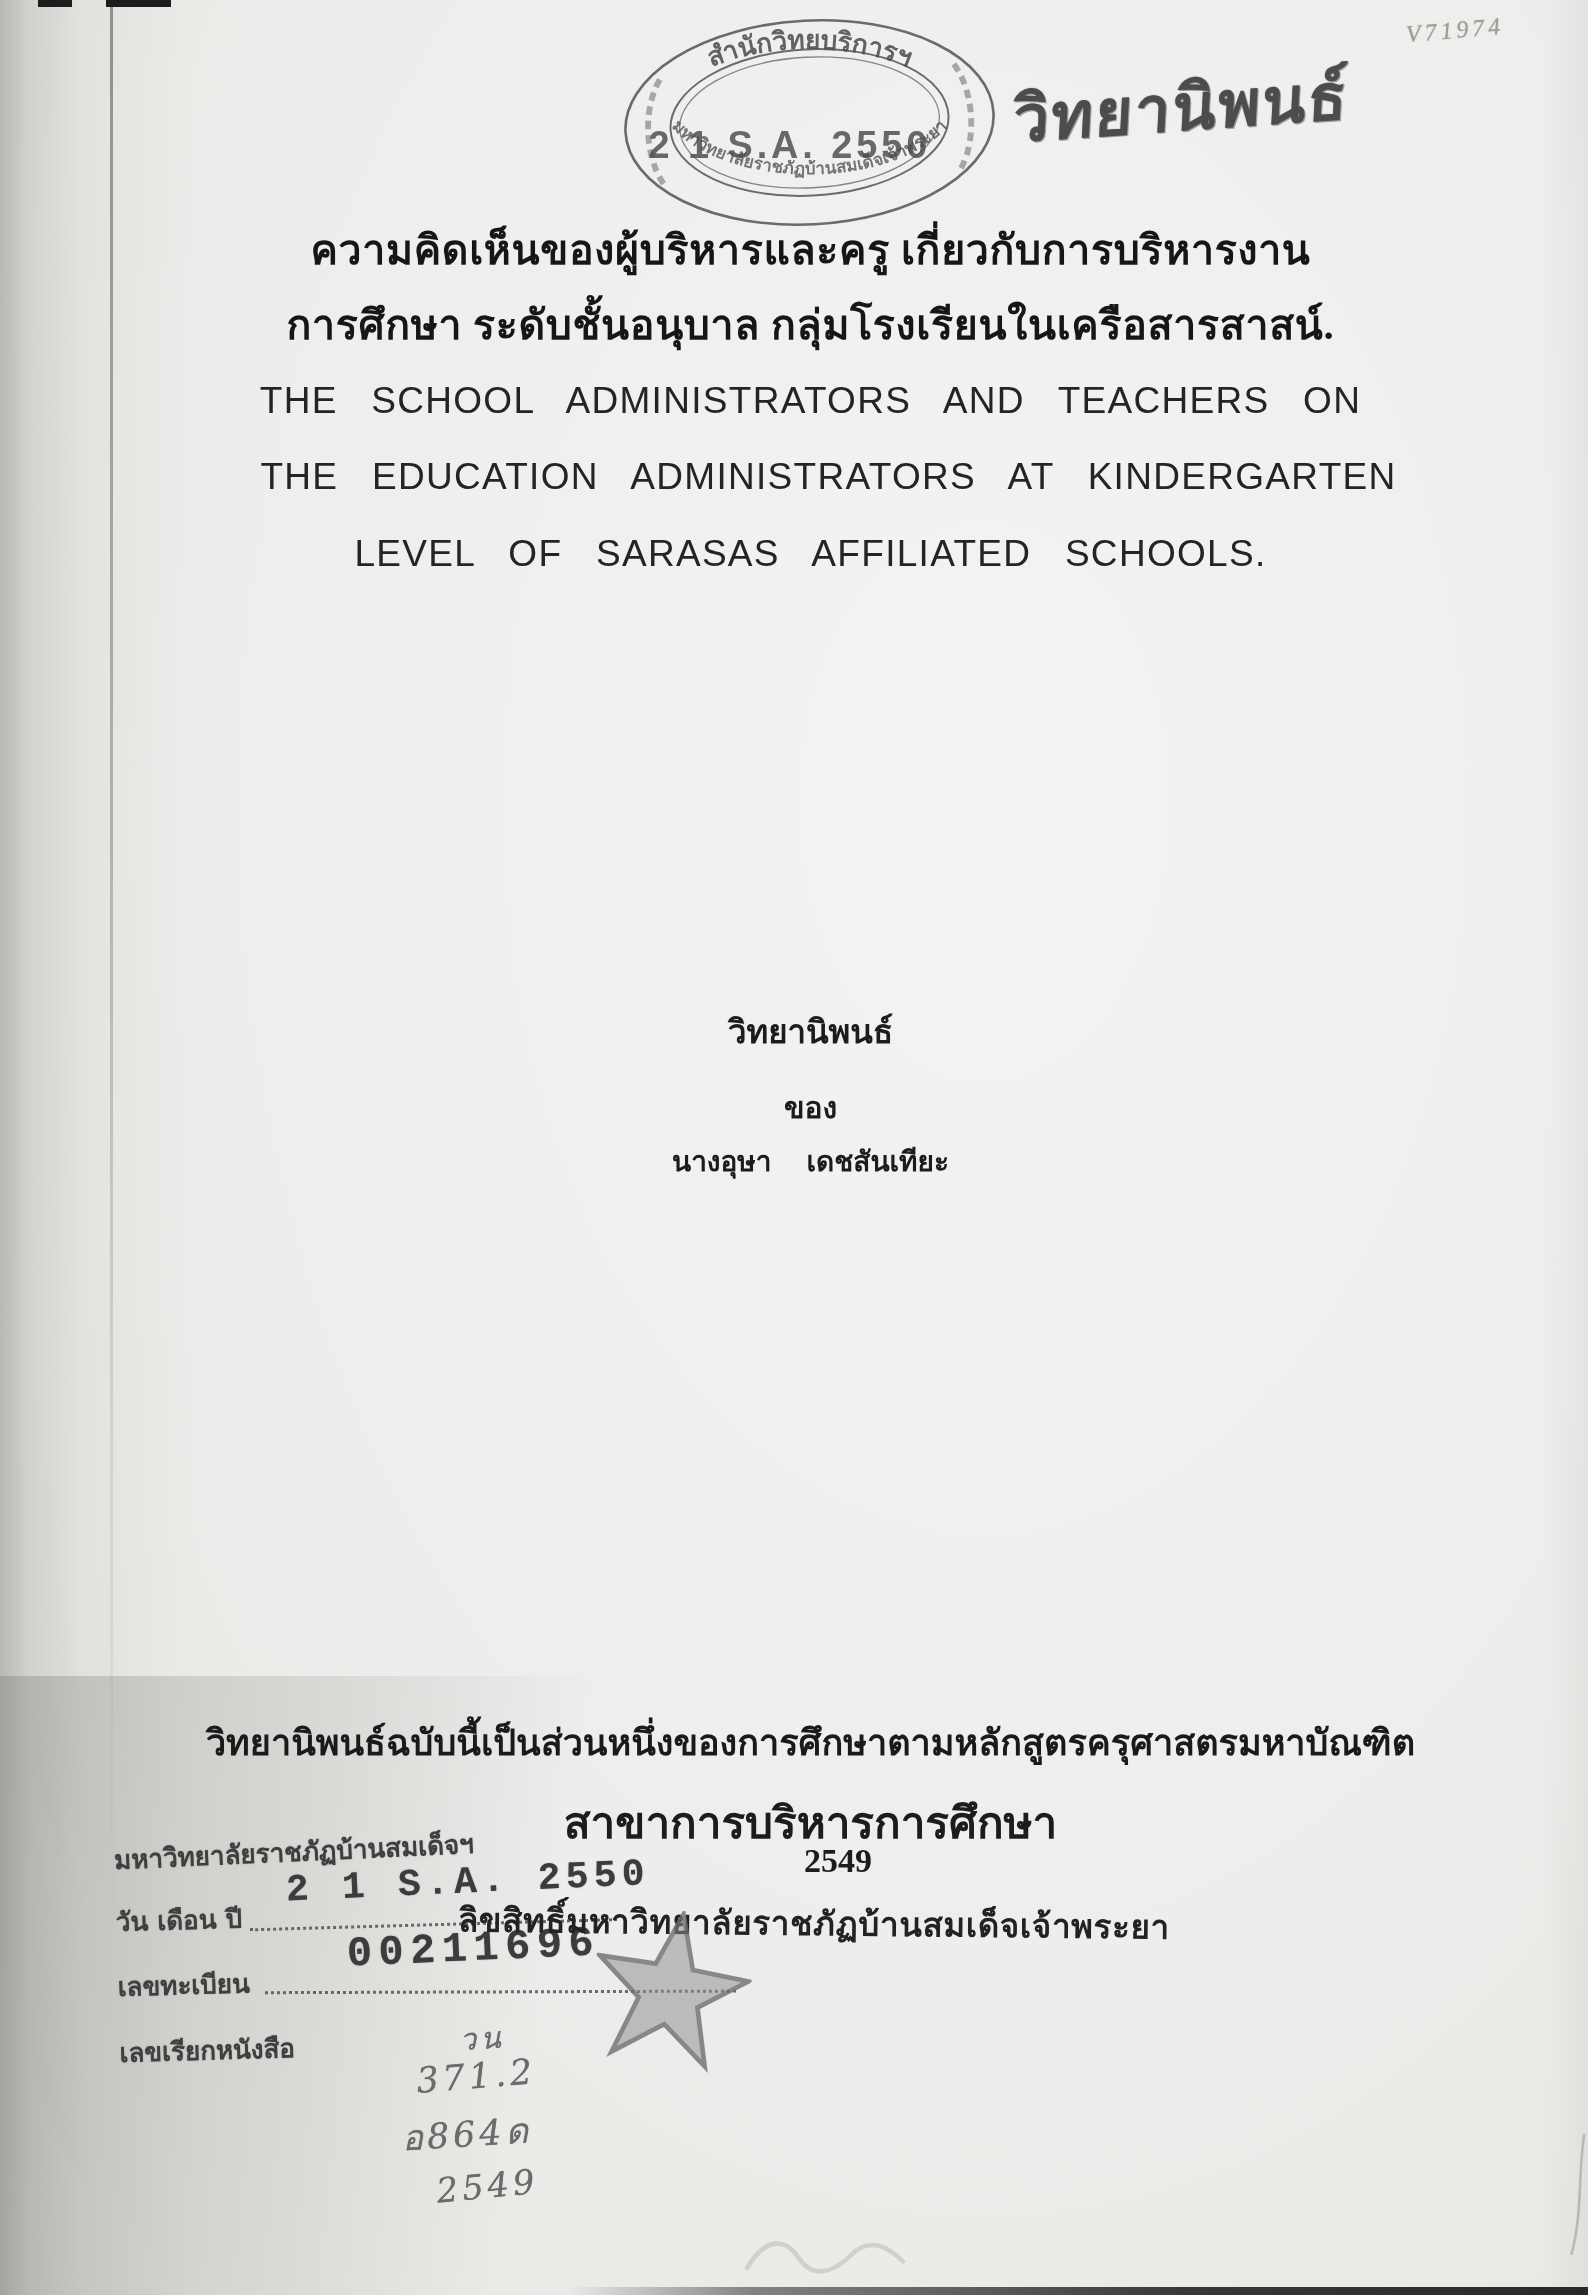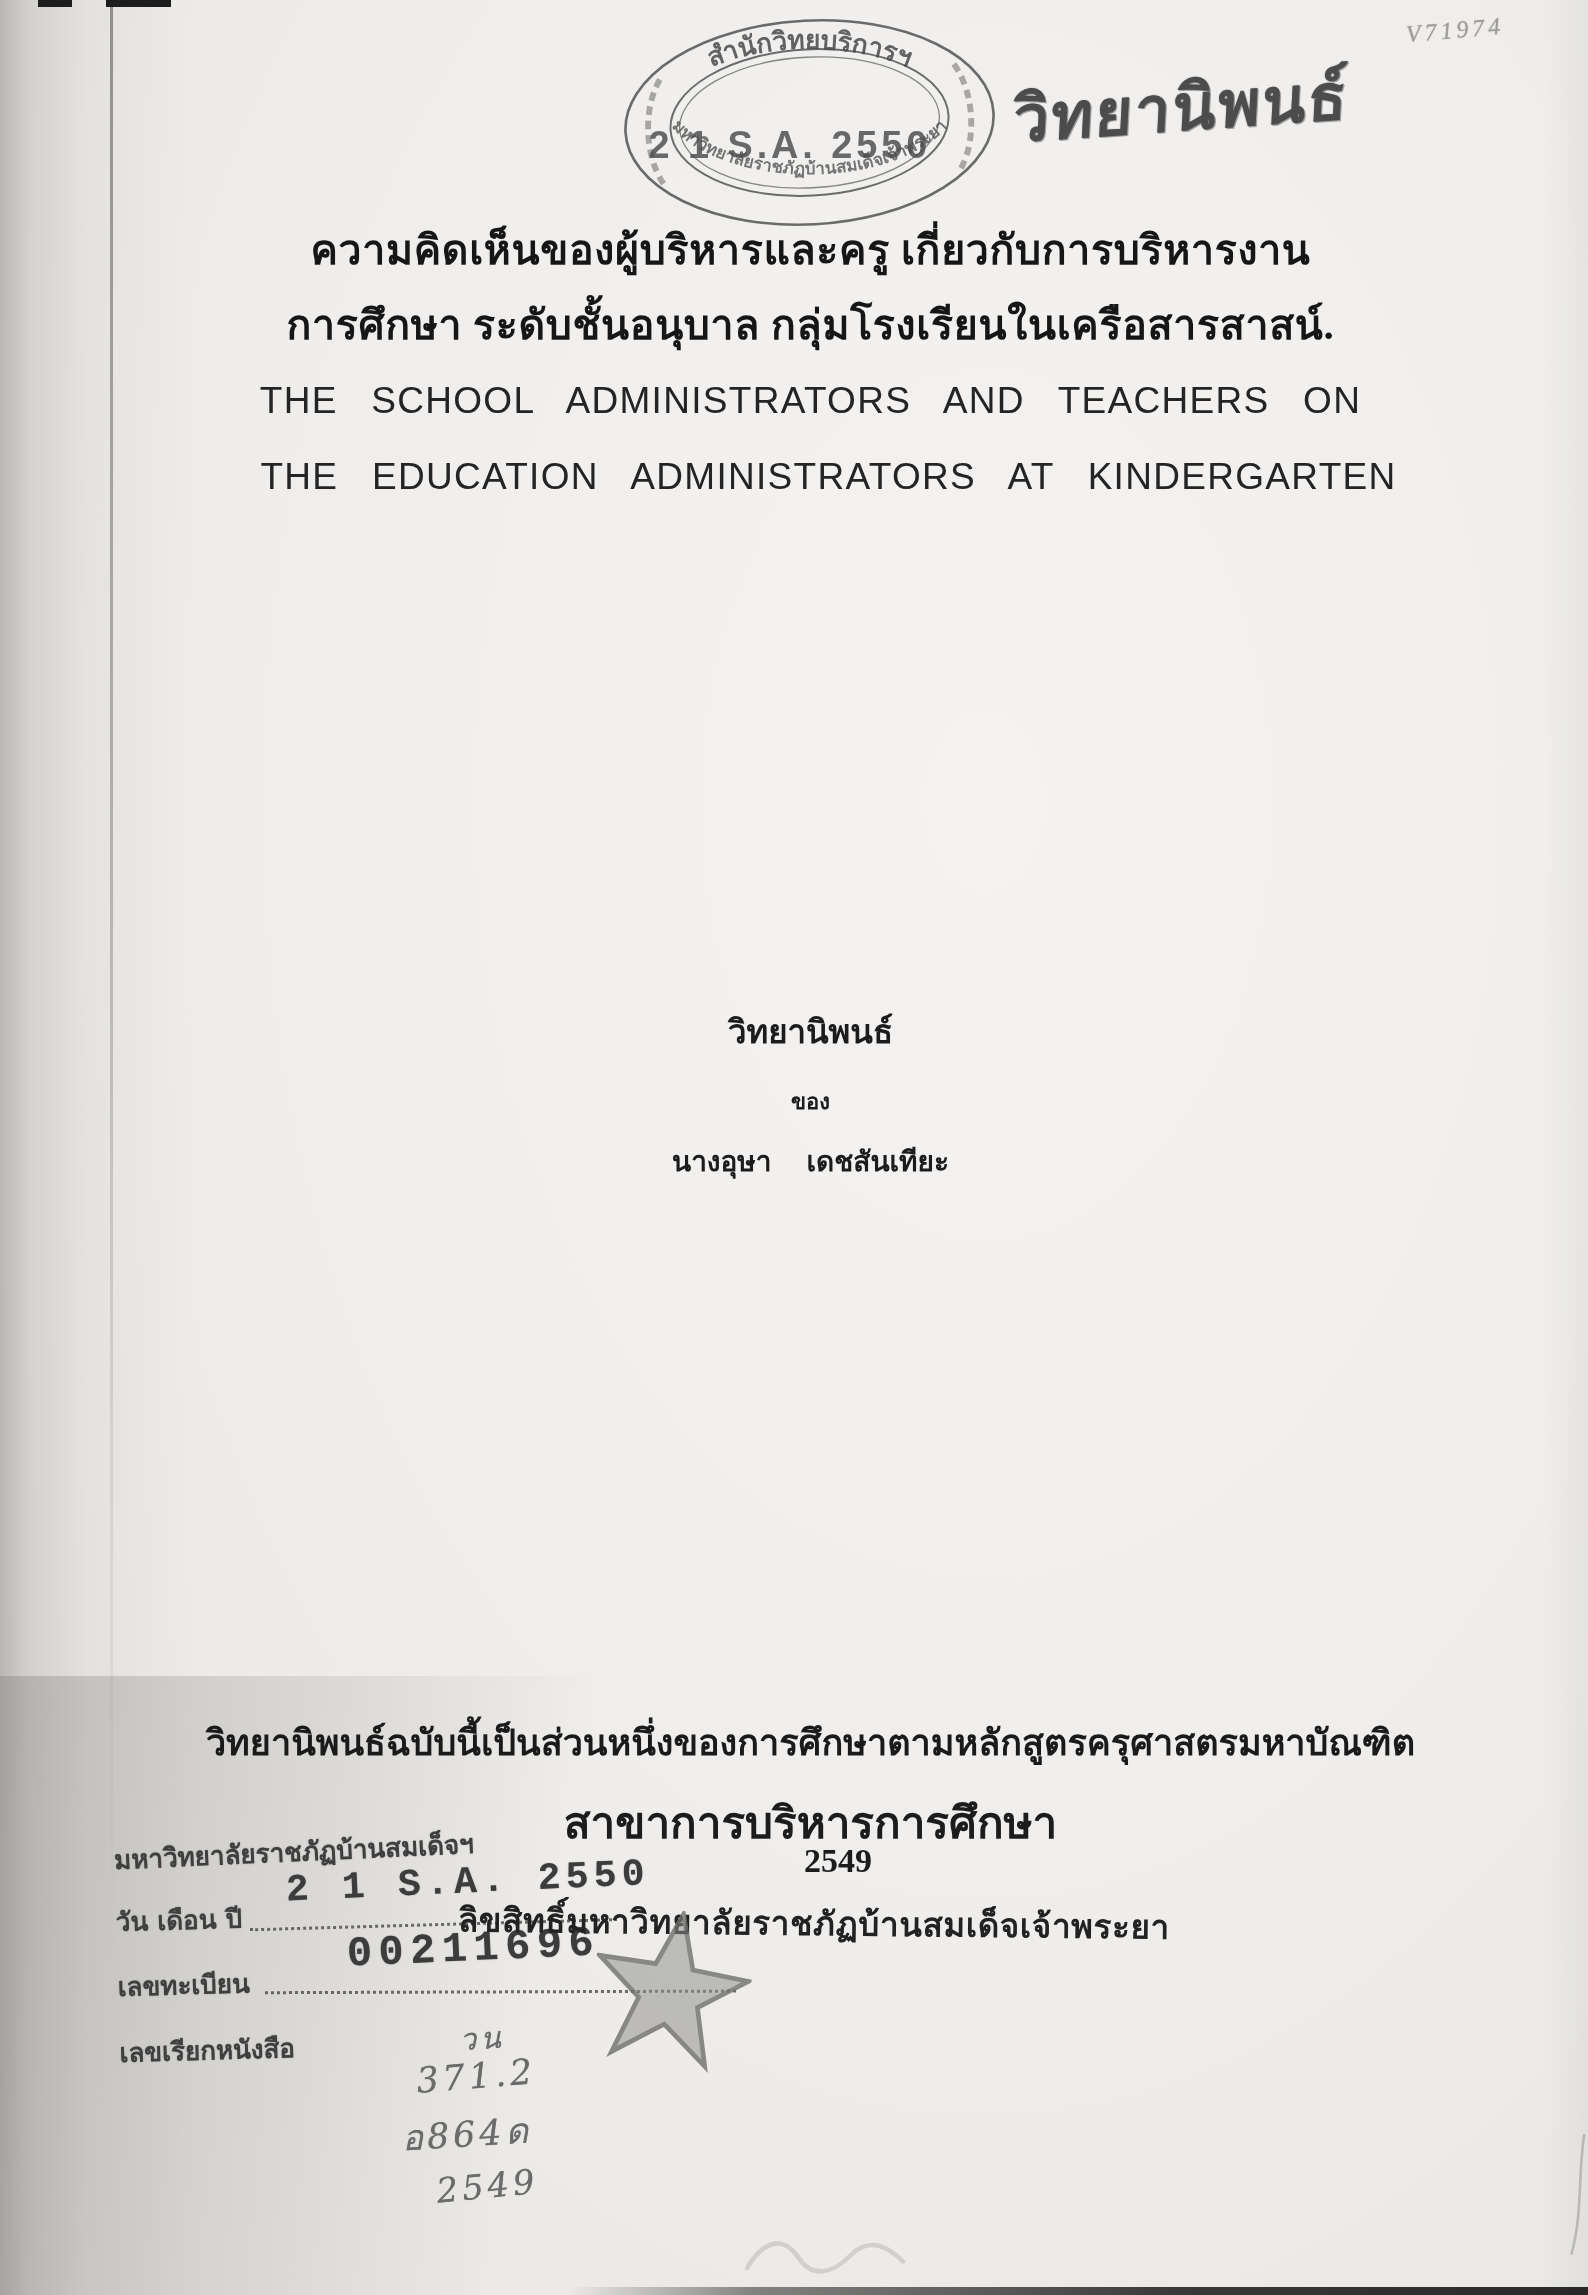--- a/index.html
+++ b/index.html
@@ -31,21 +31,21 @@
     transform:rotate(-4deg) skewX(-7deg);letter-spacing:2px;
     font-family:"DejaVu Serif",serif;text-shadow:1.3px 1.3px 0 rgba(76,76,76,.45), 0 0 1.3px rgba(76,76,76,.6);}
   
   .thai-title{font-size:41px;font-weight:700;letter-spacing:0.7px;color:#161616;}
   .t1{top:217px;} .t2{top:292px;}
   .eng-title{font-size:37px;font-family:"Liberation Sans",sans-serif;color:#242424;
     letter-spacing:1.3px;word-spacing:22px;}
   .e1{top:380px;} .e2{top:456px;margin-left:36px;} .e3{top:533px;}
   
   .by1{top:1005px;font-size:33px;font-weight:600;}
-  .by2{top:1084px;font-size:22px;font-weight:600;text-align:center;}
+  .by2{top:1084px;font-size:30px;font-weight:600;text-align:center;}
   .by3{top:1139px;font-size:28px;font-weight:600;white-space:pre;}
   
   .stmt{top:1714px;font-size:36px;font-weight:700;color:#1a1a1a;}
   .prog{top:1787px;font-size:44px;font-weight:700;}
   .year{top:1842px;font-size:34px;font-weight:600;transform:translateX(27.5px);}
   .copyright{left:458px;top:1897px;font-size:33px;font-weight:700;color:#222;
     transform:rotate(.6deg);letter-spacing:0.7px;z-index:4;}
   
   .acc{left:119px;top:1826px;width:720px;height:406px;transform:rotate(-1.6deg);z-index:3;}
   .acc .lbl{font-family:"DejaVu Serif",serif;color:#3f3f3f;font-size:26px;font-weight:700;
@@ -92,20 +92,21 @@
     <text x="258" y="218" font-size="58" letter-spacing="6" text-anchor="middle" font-weight="700" font-family="Liberation Sans, sans-serif" fill="#474747" opacity=".8">2 1 S.A. 2550</text>
   </svg>
 
   <div class="abs thesis-stamp">วิทยานิพนธ์</div>
 
   <div class="abs center thai-title t1">ความคิดเห็นของผู้บริหารและครู เกี่ยวกับการบริหารงาน</div>
   <div class="abs center eng-title e1">THE  SCHOOL  ADMINISTRATORS  AND  TEACHERS  ON</div>
 
   <div class="abs center thai-title t2">การศึกษา ระดับชั้นอนุบาล กลุ่มโรงเรียนในเครือสารสาสน์.</div>
   <div class="abs center eng-title e2">THE  EDUCATION  ADMINISTRATORS  AT  KINDERGARTEN</div>
+  <div class="abs center eng-title e3">LEVEL  OF  SARASAS  AFFILIATED  SCHOOLS.</div>
 
   <div class="abs center by1">วิทยานิพนธ์</div>
   <div class="abs center by2">ของ</div>
   <div class="abs center by3">นางอุษา     เดชสันเทียะ</div>
 
   <div class="abs center stmt">วิทยานิพนธ์ฉบับนี้เป็นส่วนหนึ่งของการศึกษาตามหลักสูตรครุศาสตรมหาบัณฑิต</div>
   <div class="abs center prog">สาขาการบริหารการศึกษา</div>
   <div class="abs center year">2549</div>
   <div class="abs copyright">ลิขสิทธิ์มหาวิทยาลัยราชภัฏบ้านสมเด็จเจ้าพระยา</div>
 

